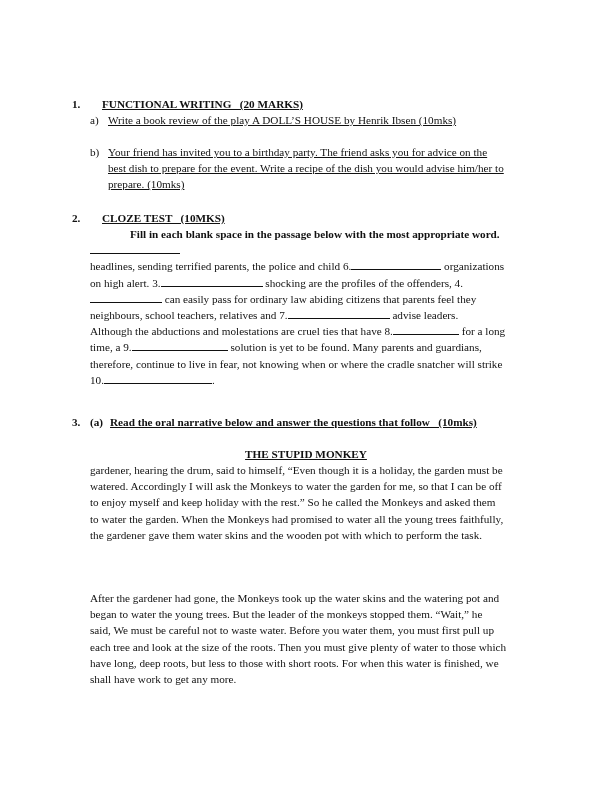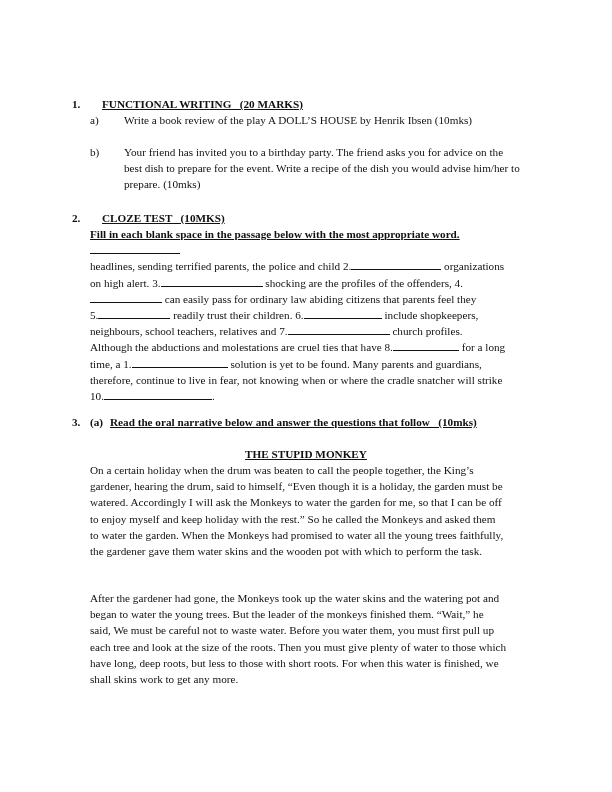--- a/index.html
+++ b/index.html
@@ -42,42 +42,43 @@
     .sub {
       position: absolute;
       left: 18px;
       width: 450px;
     }
     .sub .lbl {
       position: absolute;
       left: 0;
     }
     .sub .txt {
-      margin-left: 34px;
+      margin-left: 18px;
+      text-decoration: underline;
     }
     .para {
       position: absolute;
       left: 90px;
       width: 470px;
     }
     .line {
       display: block;
       white-space: nowrap;
       height: 16.2px;
     }
     .blank {
       display: inline-block;
       border-bottom: 1px solid #111;
       height: 11px;
       vertical-align: baseline;
     }
     .b-bold-u {
       font-weight: bold;
-      text-decoration: underline;
       white-space: pre;
+      margin-left: 40px;
     }
     .title-center {
       position: absolute;
       left: 0;
       width: 612px;
       text-align: center;
       font-weight: bold;
       text-decoration: underline;
     }
   </style>
@@ -107,50 +108,48 @@
     </div>
   </div>
 
   <div class="q" style="top:210px;">
     <span class="qnum">2.</span>
     <span class="qhead">CLOZE TEST   (10MKS)</span>
   </div>
   <div class="para" style="top:226px;">
     <span class="line b-bold-u">Fill in each blank space in the passage below with the most appropriate word.</span>
     <span class="line"><span class="blank" style="width:90px;"></span></span>
-    <span class="line"><span>headlines, sending terrified parents, the police and child 2.</span><span class="blank" style="width:90px;"></span><span> organizations</span></span>
+    <span class="line"><span>headlines, sending terrified parents, the police and child 6.</span><span class="blank" style="width:90px;"></span><span> organizations</span></span>
     <span class="line"><span>on high alert.  3.</span><span class="blank" style="width:102px;"></span><span> shocking are the profiles of the offenders, 4.</span></span>
     <span class="line"><span class="blank" style="width:72px;"></span><span> can easily pass for ordinary law abiding citizens that parents feel they</span></span>
-    <span class="line"><span>5.</span><span class="blank" style="width:72px;"></span><span> readily trust their children.  6.</span><span class="blank" style="width:78px;"></span><span> include shopkeepers,</span></span>
-    <span class="line"><span>neighbours, school teachers, relatives and 7.</span><span class="blank" style="width:102px;"></span><span> church profiles.</span></span>
+    <span class="line"><span>neighbours, school teachers, relatives and 7.</span><span class="blank" style="width:102px;"></span><span> advise leaders.</span></span>
     <span class="line"><span>Although the abductions and molestations are cruel ties that have 8.</span><span class="blank" style="width:66px;"></span><span> for a long</span></span>
-    <span class="line"><span>time, a 1.</span><span class="blank" style="width:96px;"></span><span> solution is yet to be found.  Many parents and guardians,</span></span>
+    <span class="line"><span>time, a 9.</span><span class="blank" style="width:96px;"></span><span> solution is yet to be found.  Many parents and guardians,</span></span>
     <span class="line"><span>therefore, continue to live in fear, not knowing when or where the cradle snatcher will strike</span></span>
     <span class="line"><span>10.</span><span class="blank" style="width:108px;"></span><span>.</span></span>
   </div>
 
   <div class="q" style="top:414px;">
     <span class="qnum">3.</span>
     <span class="qnum" style="left:18px;">(a)</span>
     <span class="qhead" style="left:38px;">Read the oral narrative below and answer the questions that follow   (10mks)</span>
   </div>
 
   <div class="title-center" style="top:446px;">THE STUPID MONKEY</div>
 
   <div class="para" style="top:462px;">
-    <span class="line">On a certain holiday when the drum was beaten to call the people together, the King’s</span>
     <span class="line">gardener, hearing the drum, said to himself, “Even though it is a holiday, the garden must be</span>
     <span class="line">watered.  Accordingly I will ask the Monkeys to water the garden for me, so that I can be off</span>
     <span class="line">to enjoy myself and keep holiday with the rest.”  So he called the Monkeys and asked them</span>
     <span class="line">to water the garden.  When the Monkeys had promised to water all the young trees faithfully,</span>
     <span class="line">the gardener gave them water skins and the wooden pot with which to perform the task.</span>
   </div>
 
   <div class="para" style="top:590px;">
     <span class="line">After the gardener had gone, the Monkeys took up the water skins and the watering pot and</span>
-    <span class="line">began to water the young trees.  But the leader of the monkeys finished them.  “Wait,” he</span>
+    <span class="line">began to water the young trees.  But the leader of the monkeys stopped them.  “Wait,” he</span>
     <span class="line">said, We must be careful not to waste water.  Before you water them, you must first pull up</span>
     <span class="line">each tree and look at the size of the roots.  Then you must give plenty of water to those which</span>
     <span class="line">have long, deep roots, but less to those with short roots.  For when this water is finished, we</span>
-    <span class="line">shall skins work to get any more.</span>
+    <span class="line">shall have work to get any more.</span>
   </div>
 
 </div>
 
 </body></html>

